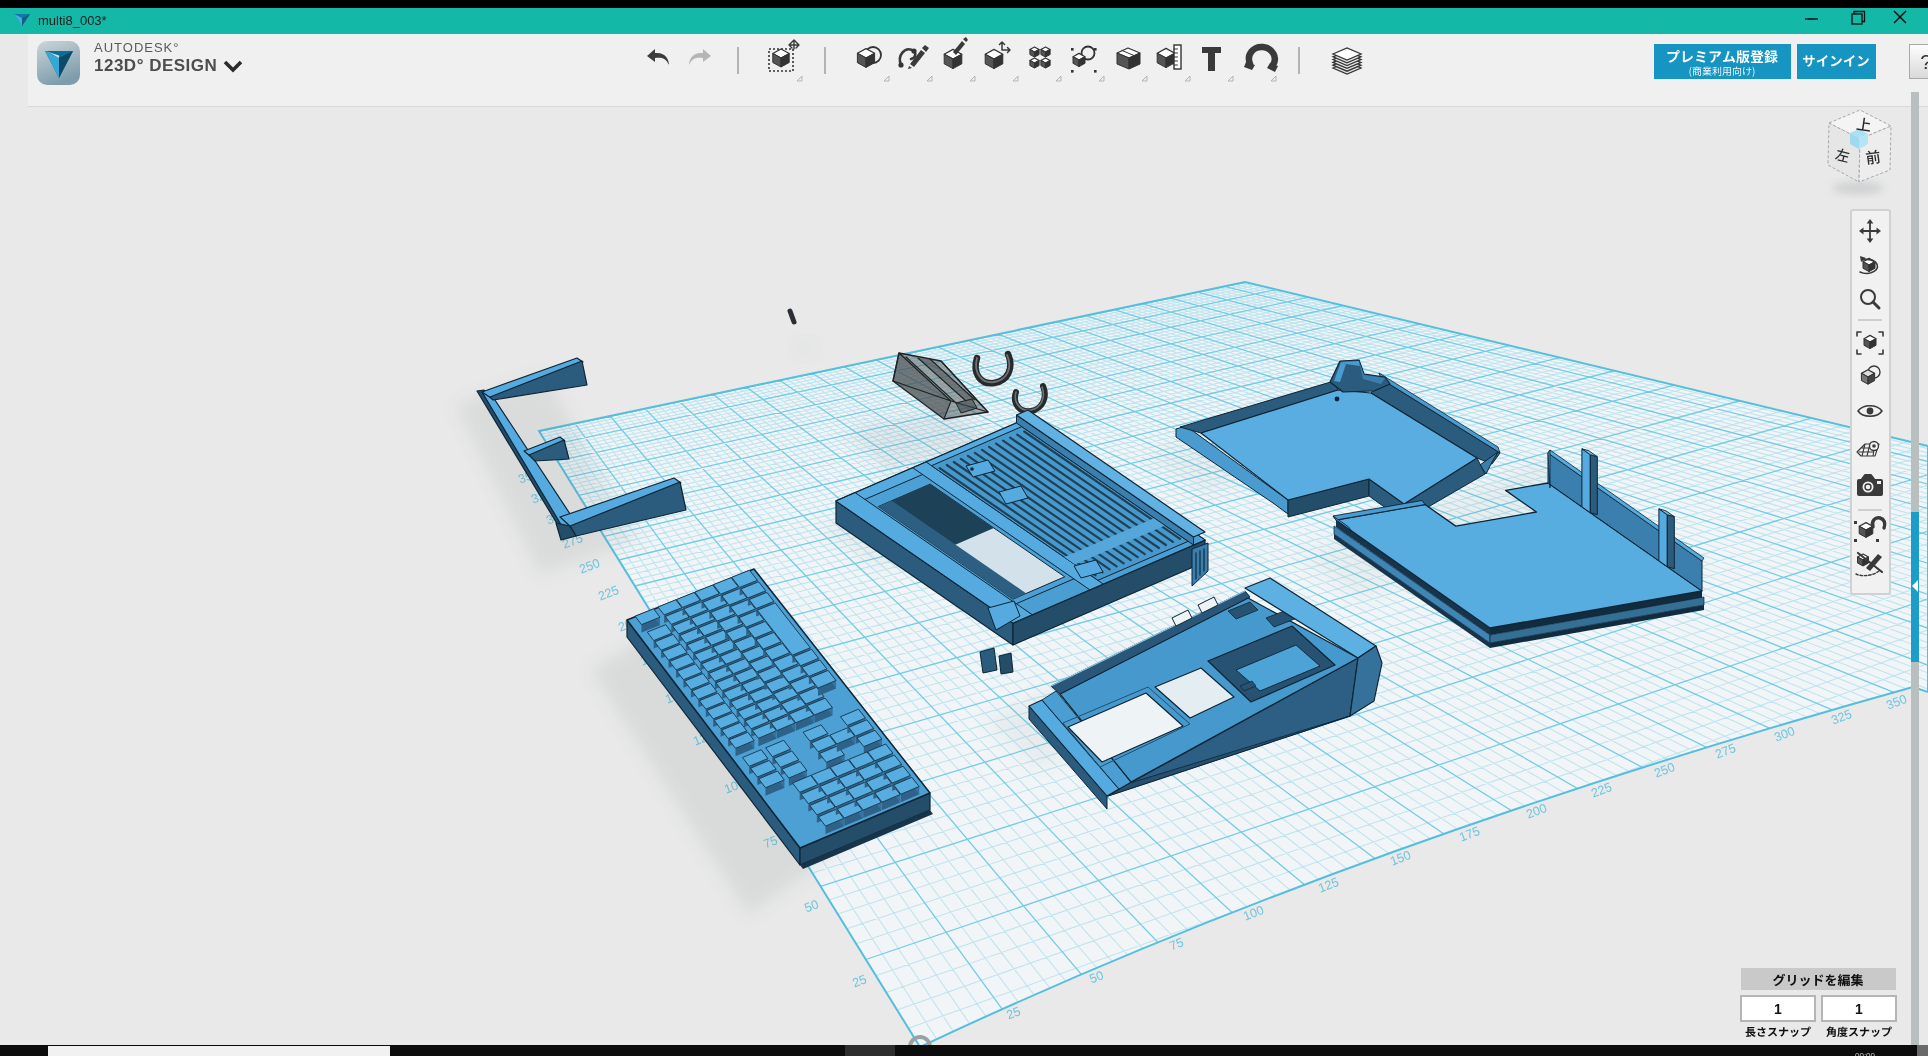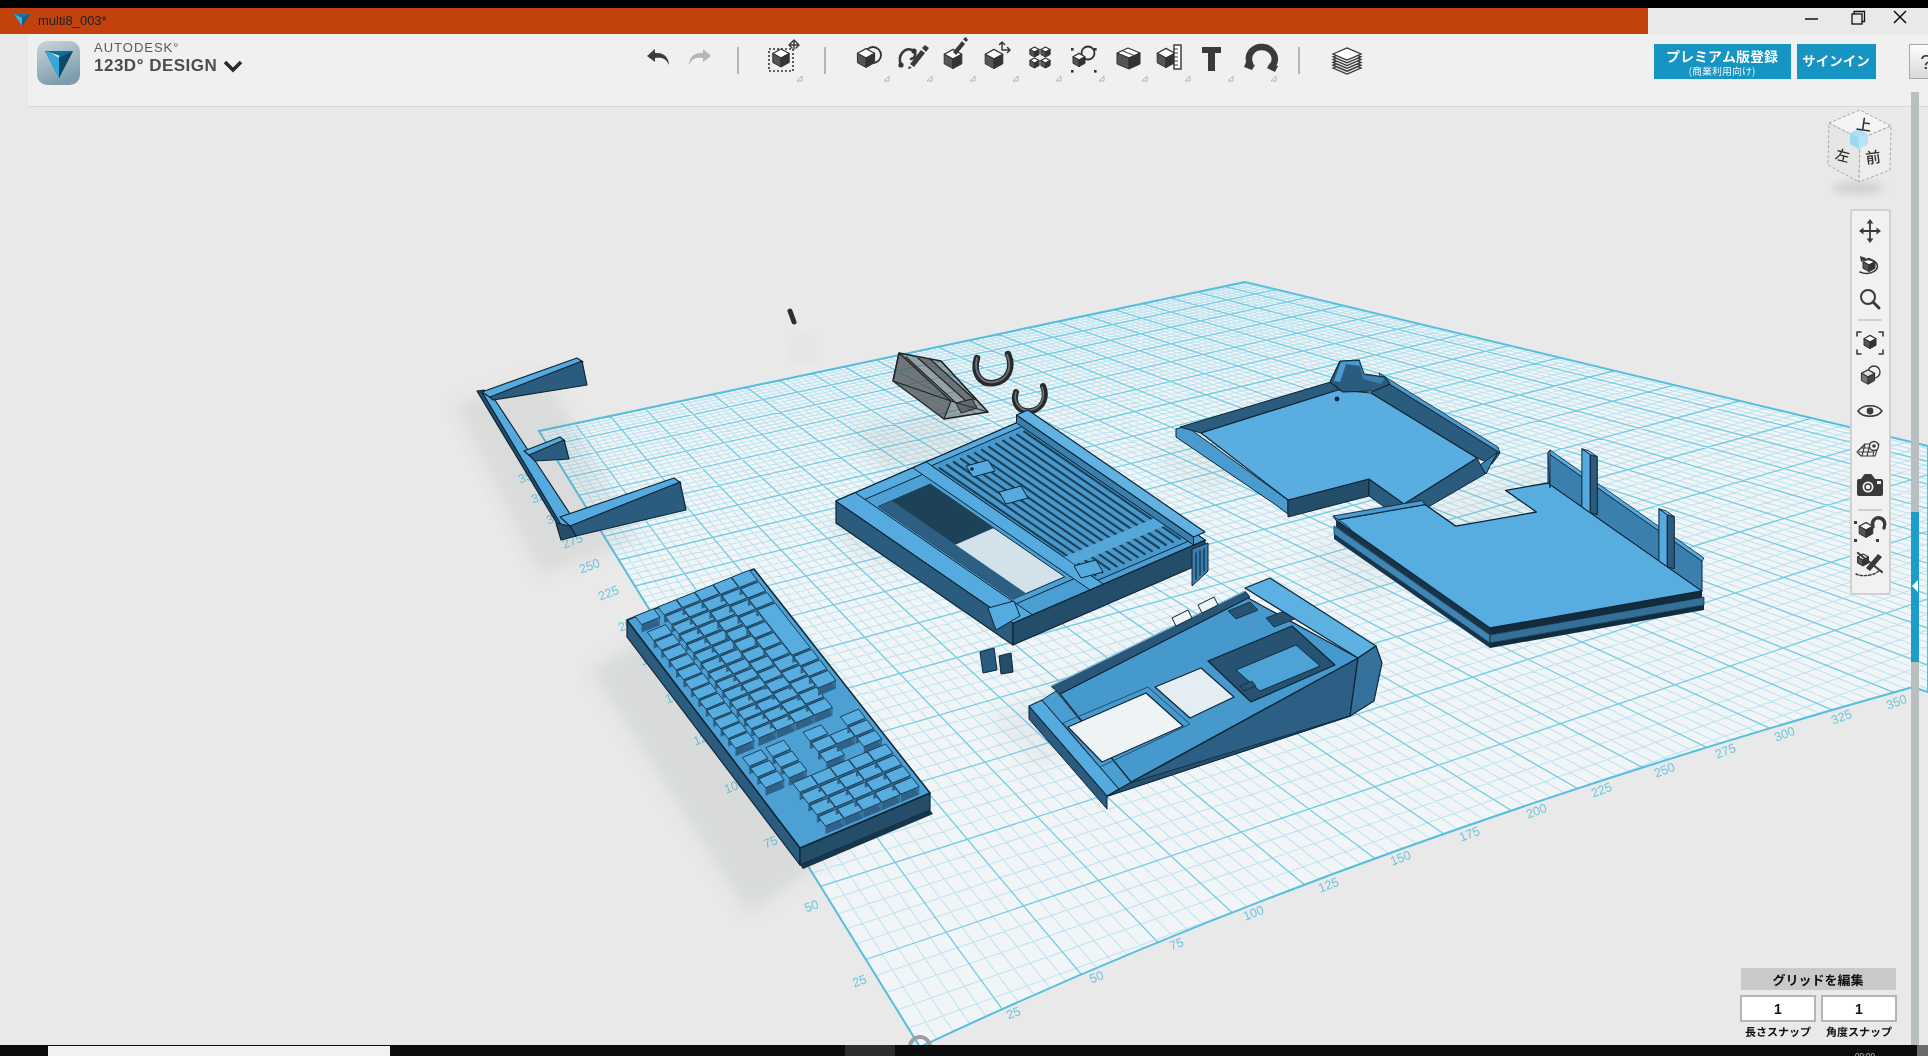--- a/index.html
+++ b/index.html
@@ -1,16 +1,16 @@
 <!DOCTYPE html>
 <html><head><meta charset="utf-8"><style>
 * { margin:0; padding:0; box-sizing:border-box; }
 html,body { width:1928px; height:1056px; overflow:hidden; font-family:"Liberation Sans",sans-serif; background:#e9e9e9; position:relative; }
 #topstrip { position:absolute; left:0; top:0; width:1928px; height:8px; background:#000; z-index:10; }
-#titlebar { position:absolute; left:0; top:8px; width:1648px; height:26px; background:#c2410c; z-index:10; }
+#titlebar { position:absolute; left:0; top:8px; width:1928px; height:26px; background:#14b8a6; z-index:10; }
 #toolbar { position:absolute; left:0; top:34px; width:1928px; height:73px; background:#f0f0f0; border-bottom:1px solid #d8d8d8; z-index:10;margin-left:28px; }
 #viewport { position:absolute; left:0; top:92px; width:1928px; height:953px; background:#e9e9e9; overflow:hidden; z-index:1; }
 #vp { position:absolute; left:0; top:-92px; }
 #overlay { position:absolute; left:0; top:0; width:1928px; height:1056px; z-index:20; pointer-events:none; }
 #bottombar { position:absolute; left:0; top:1045px; width:1928px; height:11px; background:#0c0c0c; z-index:10; }
 </style></head>
 <body>
 <div id="topstrip"></div>
 <div id="titlebar">
   <svg width="24" height="22" style="position:absolute;left:13px;top:4px">

